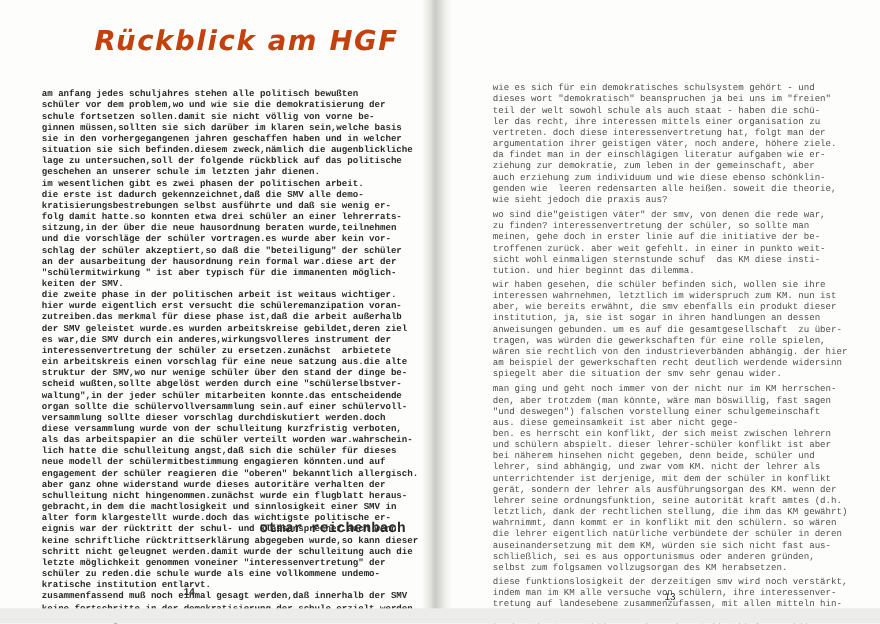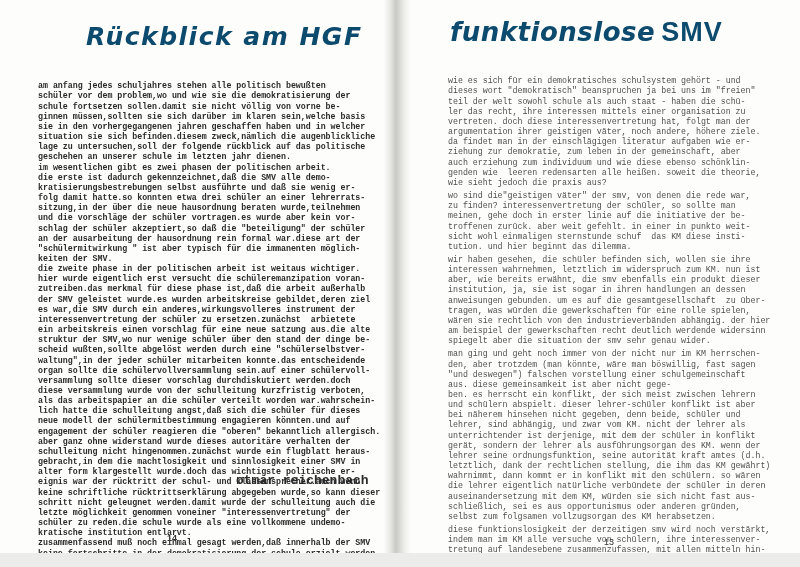--- a/index.html
+++ b/index.html
@@ -24,21 +24,21 @@
     background:linear-gradient(to right,#fbfbfa 0%,#e6e6e3 25%,#c9c9c6 45%,#d8d8d5 60%,#efefec 80%,#fbfbfa 100%);
   }
   .bottom-edge {
     position:absolute; left:0; top:553px; width:800px; height:14px;
     background:#ececea;
   }
   .title {
     position:absolute;
     font-family:"DejaVu Sans","Liberation Sans",sans-serif;
     font-weight:bold; font-style:italic;
-    color:#0c4a6e;
+    color:#c2410c;
     letter-spacing:0.5px;
     white-space:nowrap;
   }
   .title-left { left:86px; top:22px; font-size:25px; letter-spacing:1.5px; }
   .title-right { left:46px; top:17px; font-size:26px; }
   .title-right .smv {
     font-family:"Liberation Sans","DejaVu Sans",sans-serif;
     font-style:normal; font-weight:bold; font-size:27px;
     letter-spacing:1px; margin-left:6px;
   }
@@ -119,23 +119,20 @@
 möglich sein.das heißt im mittelpunkt aller politischen arbeit muß
 die ersetzung der jetzigen art einer schülermitbestimmung durch eine
 neue art stehen.gleichwohl kann die SMV der schüler als kommuni-
 kationsmittel verwendet werden.</span>
     </div>
     <div class="signature">otmar reichenbach</div>
     <div class="pagenum pagenum-left">14</div>
   </div>
 
   <div class="page page-right">
-    <div class="title title-right">
-      <span>funktionslose</span><span class="smv">SMV</span>
-    </div>
     <div class="body body-right">
       <span class="para">wie es sich für ein demokratisches schulsystem gehört - und
 dieses wort "demokratisch" beanspruchen ja bei uns im "freien"
 teil der welt sowohl schule als auch staat - haben die schü-
 ler das recht, ihre interessen mittels einer organisation zu
 vertreten. doch diese interessenvertretung hat, folgt man der
 argumentation ihrer geistigen väter, noch andere, höhere ziele.
 da findet man in der einschlägigen literatur aufgaben wie er-
 ziehung zur demokratie, zum leben in der gemeinschaft, aber
 auch erziehung zum individuum und wie diese ebenso schönklin-

